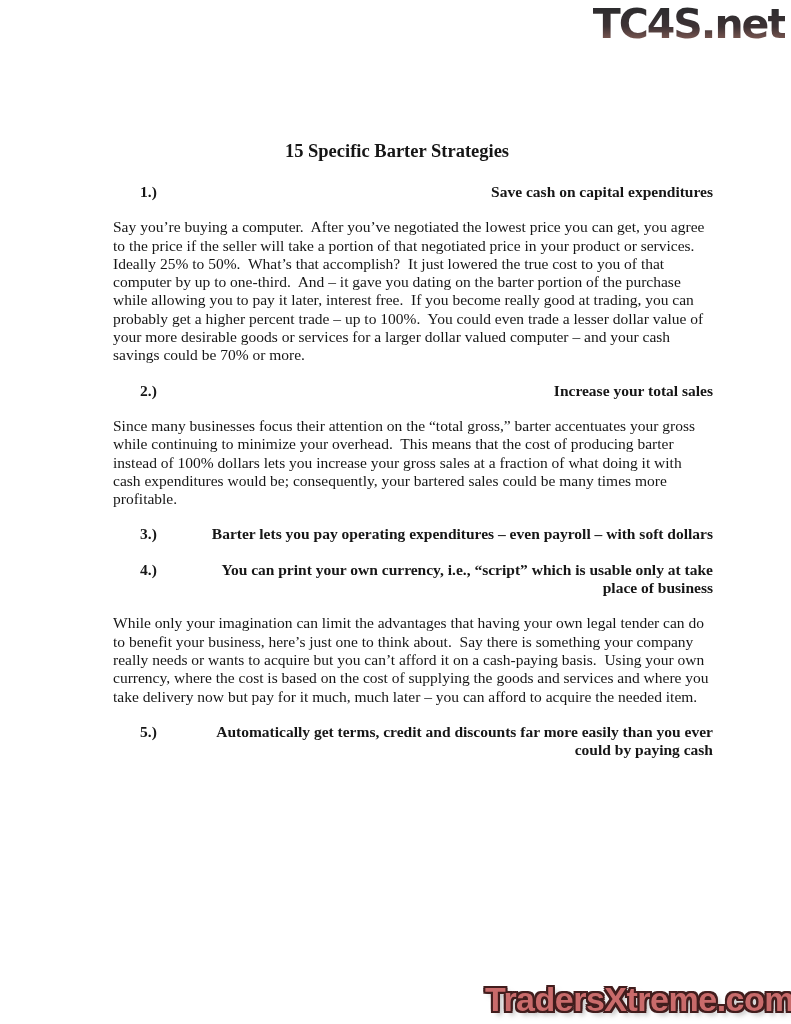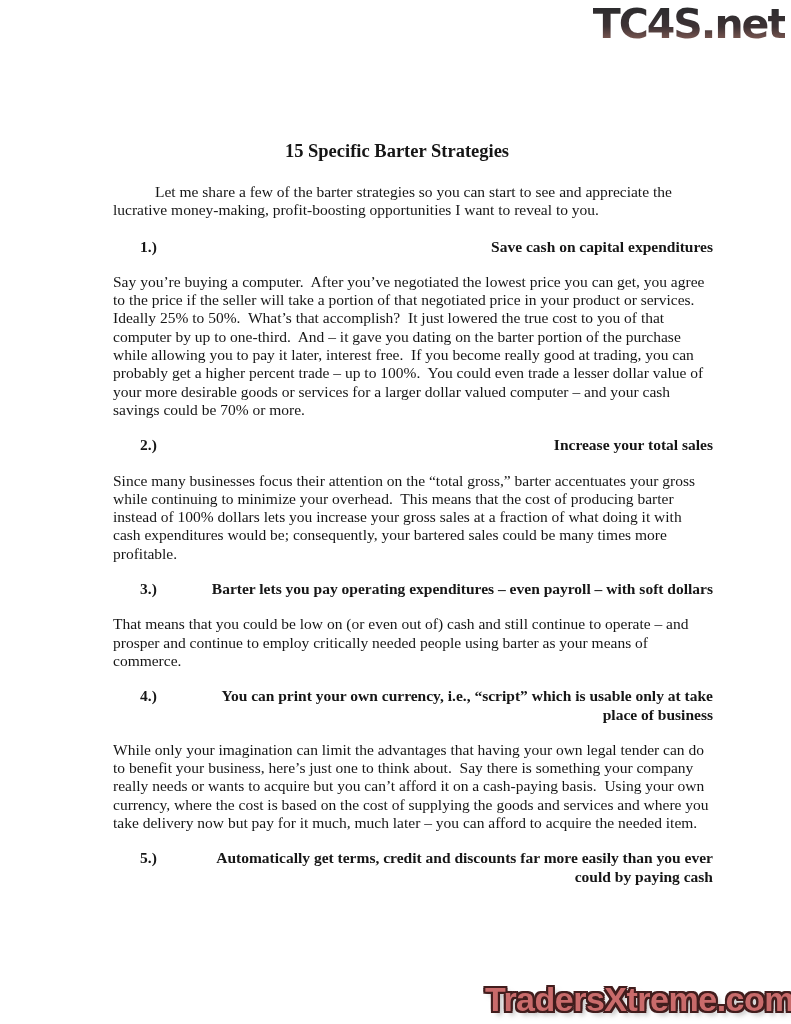--- a/index.html
+++ b/index.html
@@ -108,39 +108,37 @@
 <body>
 
 <div class="page">
 
   <div class="tc4s-logo">TC4S.net</div>
 
   <div class="content">
 
     <h1 class="doc-title">15 Specific Barter Strategies</h1>
 
-    <p class="intro">Let me share a few of the barter strategies so you can start to see and appreciate the lucrative money-making, profit-boosting opportunities I want to reveal to you.</p>
 
     <div class="sec-heading">
       <span class="sec-num">1.)</span>
       <span class="sec-htext">Save cash on capital expenditures</span>
     </div>
     <p class="sec-body">Say you’re buying a computer.  After you’ve negotiated the lowest price you can get, you agree to the price if the seller will take a portion of that negotiated price in your product or services.  Ideally 25% to 50%.  What’s that accomplish?  It just lowered the true cost to you of that computer by up to one-third.  And – it gave you dating on the barter portion of the purchase while allowing you to pay it later, interest free.  If you become really good at trading, you can probably get a higher percent trade – up to 100%.  You could even trade a lesser dollar value of your more desirable goods or services for a larger dollar valued computer – and your cash savings could be 70% or more.</p>
 
     <div class="sec-heading">
       <span class="sec-num">2.)</span>
       <span class="sec-htext">Increase your total sales</span>
     </div>
     <p class="sec-body">Since many businesses focus their attention on the “total gross,” barter accentuates your gross while continuing to minimize your overhead.  This means that the cost of producing barter instead of 100% dollars lets you increase your gross sales at a fraction of what doing it with cash expenditures would be; consequently, your bartered sales could be many times more profitable.</p>
 
     <div class="sec-heading">
       <span class="sec-num">3.)</span>
       <span class="sec-htext">Barter lets you pay operating expenditures – even payroll – with soft dollars</span>
     </div>
-    <p class="sec-body">That means that you could be low on (or even out of) cash and still continue to operate – and prosper and continue to employ critically needed people using barter as your means of commerce.</p>
 
     <div class="sec-heading">
       <span class="sec-num">4.)</span>
       <span class="sec-htext">You can print your own currency, i.e., “script” which is usable only at take place of business</span>
     </div>
     <p class="sec-body">While only your imagination can limit the advantages that having your own legal tender can do to benefit your business, here’s just one to think about.  Say there is something your company really needs or wants to acquire but you can’t afford it on a cash-paying basis.  Using your own currency, where the cost is based on the cost of supplying the goods and services and where you take delivery now but pay for it much, much later – you can afford to acquire the needed item.</p>
 
     <div class="sec-heading">
       <span class="sec-num">5.)</span>
       <span class="sec-htext">Automatically get terms, credit and discounts far more easily than you ever could by paying cash</span>

